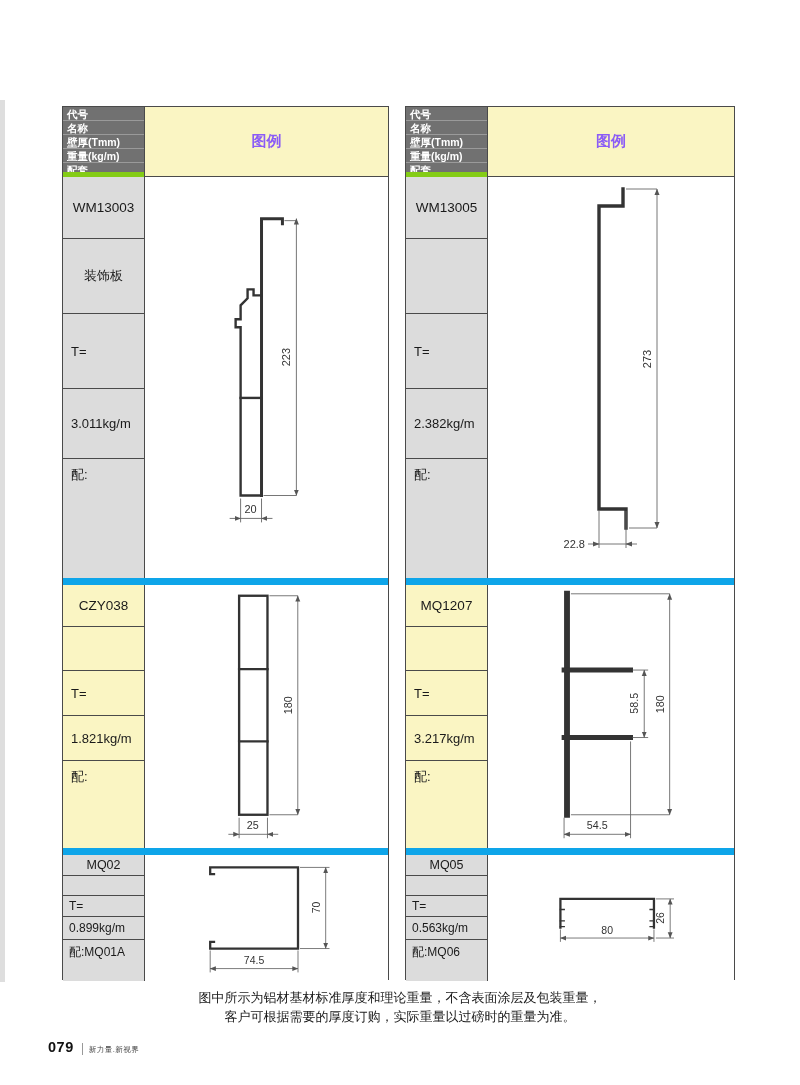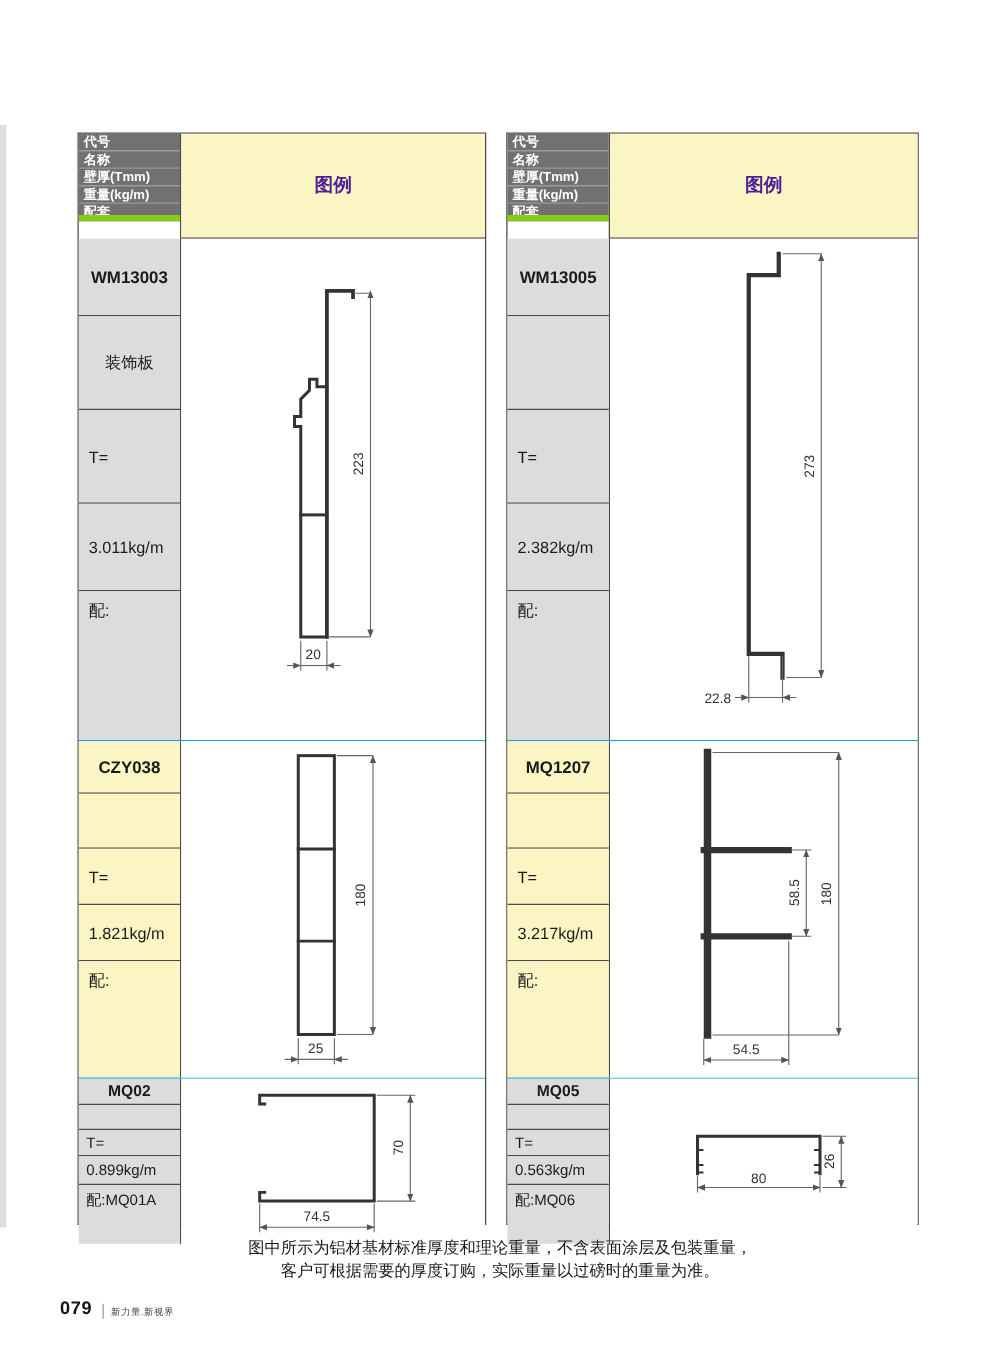--- a/index.html
+++ b/index.html
@@ -2,35 +2,35 @@
 <html><head>
 <meta charset="utf-8">
 <style>
   *{box-sizing:border-box;margin:0;padding:0}
   html,body{background:#ffffff}
   body{font-family:"Liberation Sans","DejaVu Sans",sans-serif}
   .page{position:relative;width:800px;height:1085px;background:#fff;overflow:hidden}
   .edge-strip{position:absolute;left:0;top:100px;width:5px;height:882px;background:#dedede}
 
   .ptable{position:absolute;border:1px solid #4a4a4a;display:flex;flex-direction:column;background:#fff}
-  .thead{display:flex;height:84px;flex:none}
+  .thead{display:flex;height:70px;flex:none}
   .hcol{width:82px;flex:none;display:flex;flex-direction:column;border-right:1px solid #4a4a4a}
   .hcell{height:14px;flex:none;background:#717171;color:#fff;font-size:10.5px;font-weight:bold;
          line-height:12px;padding:1px 0 0 4px;border-bottom:1px solid #9a9a9a;white-space:nowrap;overflow:hidden}
   .hcell:last-child{border-bottom:5px solid #84cc16}
   .legend{flex:1;background:#faf5c3;display:flex;align-items:center;justify-content:center;
-          font-weight:bold;font-size:15px;color:#4c1d95;border-bottom:1px solid #4a4a4a}
+          font-weight:bold;font-size:15px;color:#8b5cf6;border-bottom:1px solid #4a4a4a}
 
   .section{display:flex;flex:none}
-  .section + .section{border-top:1px solid #0ea5e9}
+  .section + .section{border-top:7px solid #0ea5e9}
   .lcol{width:82px;flex:none;display:flex;flex-direction:column;border-right:1px solid #4a4a4a}
   .cell{flex:none;border-bottom:1px solid #4a4a4a;font-size:13px;color:#1a1a1a;display:flex;align-items:center;overflow:hidden}
   .cell.fill{flex:1;border-bottom:none}
   .cell.center{justify-content:center}
-  .cell.code{justify-content:center;font-weight:bold;font-size:13.5px}
+  .cell.code{justify-content:center;font-weight:normal;font-size:13.5px}
   .cell.left{padding-left:8px}
   .cell.top{align-items:flex-start;padding-top:7px}
   .sm .cell{font-size:12px}
   .sm .cell.code{font-size:12.5px}
   .sm .cell.left{padding-left:6px}
   .sm .cell.top{padding-top:4px}
   .s-gray .cell{background:#dcdcdc}
   .s-yellow .cell{background:#faf5c3}
   .dcol{flex:1;background:#fff;position:relative;overflow:hidden}
   .dcol svg{display:block;width:100%;height:100%}

